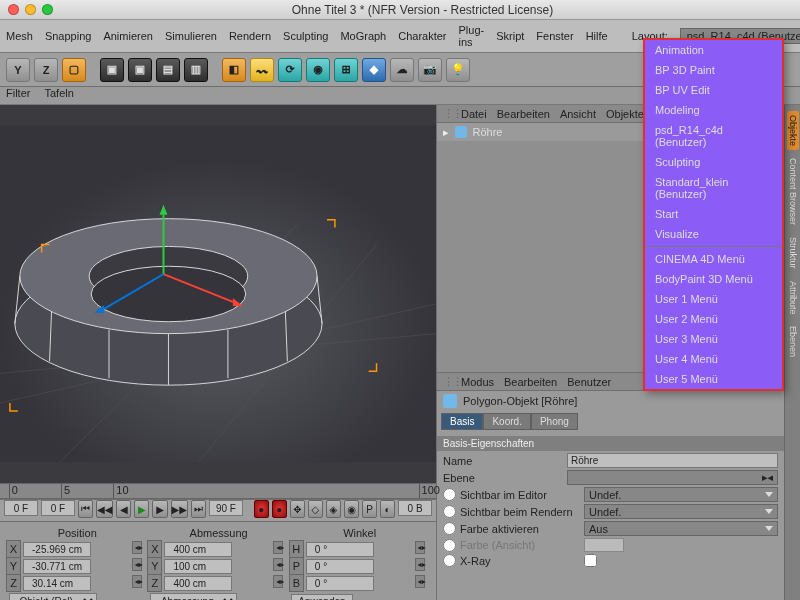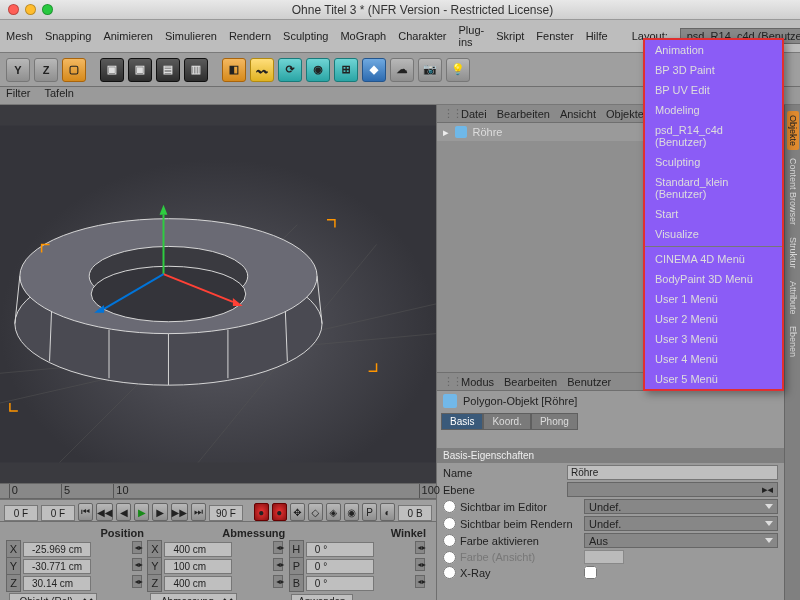--- a/index.html
+++ b/index.html
@@ -31,44 +31,44 @@
   .right{width:348px;display:flex;flex-direction:column;border-left:1px solid #6f6f6f;background:#9a9a9a}
   .sidetabs{width:16px;background:#808080;border-left:1px solid #666;display:flex;flex-direction:column;align-items:center;padding-top:6px;gap:4px}
   .sidetab{writing-mode:vertical-rl;font-size:9px;color:#ddd;padding:4px 1px;cursor:default}
   .sidetab.active{background:#e08a2e;color:#222;border-radius:2px}
   
   .viewport{position:relative;flex:1;background:#3a3a3f;overflow:hidden}
   .viewport svg{width:100%;height:100%}
   .ruler{height:16px;background:#888;border-top:1px solid #666;border-bottom:1px solid #666;position:relative;font-size:9px;color:#ddd}
   .ruler .tick{position:absolute;top:0;height:100%;border-left:1px solid #555;padding-left:2px}
   
-  .timeline{height:22px;background:#9f9f9f;border-top:1px solid #6f6f6f;display:flex;align-items:flex-end;gap:3px;padding:0 4px}
+  .timeline{height:22px;background:#9f9f9f;border-top:1px solid #6f6f6f;display:flex;align-items:flex-start;gap:3px;padding:0 4px}
   .tl-field{width:34px;height:16px;background:#bfbfbf;border:1px solid #777;font-size:10px;text-align:center}
   .tlicon{width:18px;height:18px;border:1px solid #666;border-radius:2px;background:linear-gradient(#b8b8b8,#8f8f8f);display:flex;align-items:center;justify-content:center;font-size:10px}
   .tlicon.play{color:#1a8a1a}
   .tlicon.rec{background:radial-gradient(#e33,#811);border-color:#600}
   
   .coords{background:#9a9a9a;border-top:1px solid #6f6f6f;padding:4px 6px}
   .coords table{border-collapse:collapse;width:100%}
-  .coords th{font-weight:bold;text-align:right;color:#222;padding:1px 4px;font-size:10px}
+  .coords th{font-weight:normal;text-align:center;color:#222;padding:1px 4px;font-size:10px}
   .coords td{padding:1px 2px}
   .coords .lbl{width:14px;text-align:center;background:#888;border:1px solid #666}
   .coords input{width:68px;height:15px;background:#bfbfbf;border:1px solid #777;font-size:10px;padding:0 8px}
   .coords .spin{width:10px;display:inline-block;background:#888;border:1px solid #666;font-size:8px;text-align:center}
   .coords select,.btn{background:#bfbfbf;border:1px solid #777;font-size:10px;padding:1px 6px}
   
   .panel-hdr{height:18px;background:#8a8a8a;border-bottom:1px solid #6f6f6f;display:flex;align-items:center;gap:10px;padding:0 6px;font-size:11px}
   .panel-hdr .grip{width:8px;letter-spacing:-2px;color:#666}
   .obj-row{display:flex;align-items:center;gap:6px;padding:2px 6px;background:#9a9a9a}
   .obj-row .tri{color:#eee}
   .obj-row .name{flex:1;color:#ddd}
   .obj-row .vis{width:9px;height:9px;border-radius:50%}
   .objlist{flex:0 0 250px;background:#8f8f8f;border-bottom:1px solid #6f6f6f}
   
-  .attr-tabs{display:flex;gap:0;margin:2px 4px 12px}
+  .attr-tabs{display:flex;gap:0;margin:2px 4px 0}
   .attr-tab{padding:2px 8px;background:#7a7a7a;border:1px solid #5f5f5f;color:#ddd;font-size:10px}
   .attr-tab.active{background:#3a5a7a;color:#fff}
   .attr-body{background:#9a9a9a;padding:4px 6px}
   .attr-row{display:flex;align-items:center;gap:4px;margin:2px 0;font-size:10px}
   .attr-row .k{width:120px;color:#222}
   .attr-row input[type=text]{flex:1;height:15px;background:#bfbfbf;border:1px solid #777;font-size:10px;padding:0 3px}
   .attr-row .sel{flex:1;height:15px;background:#878787;border:1px solid #666;color:#eee;font-size:10px;padding:0 4px;display:flex;justify-content:space-between;align-items:center}
   .attr-row input[type=radio]{margin:0}
   .section-title{background:#7f7f7f;color:#eee;font-size:10px;padding:2px 6px;margin:2px -6px}
   

